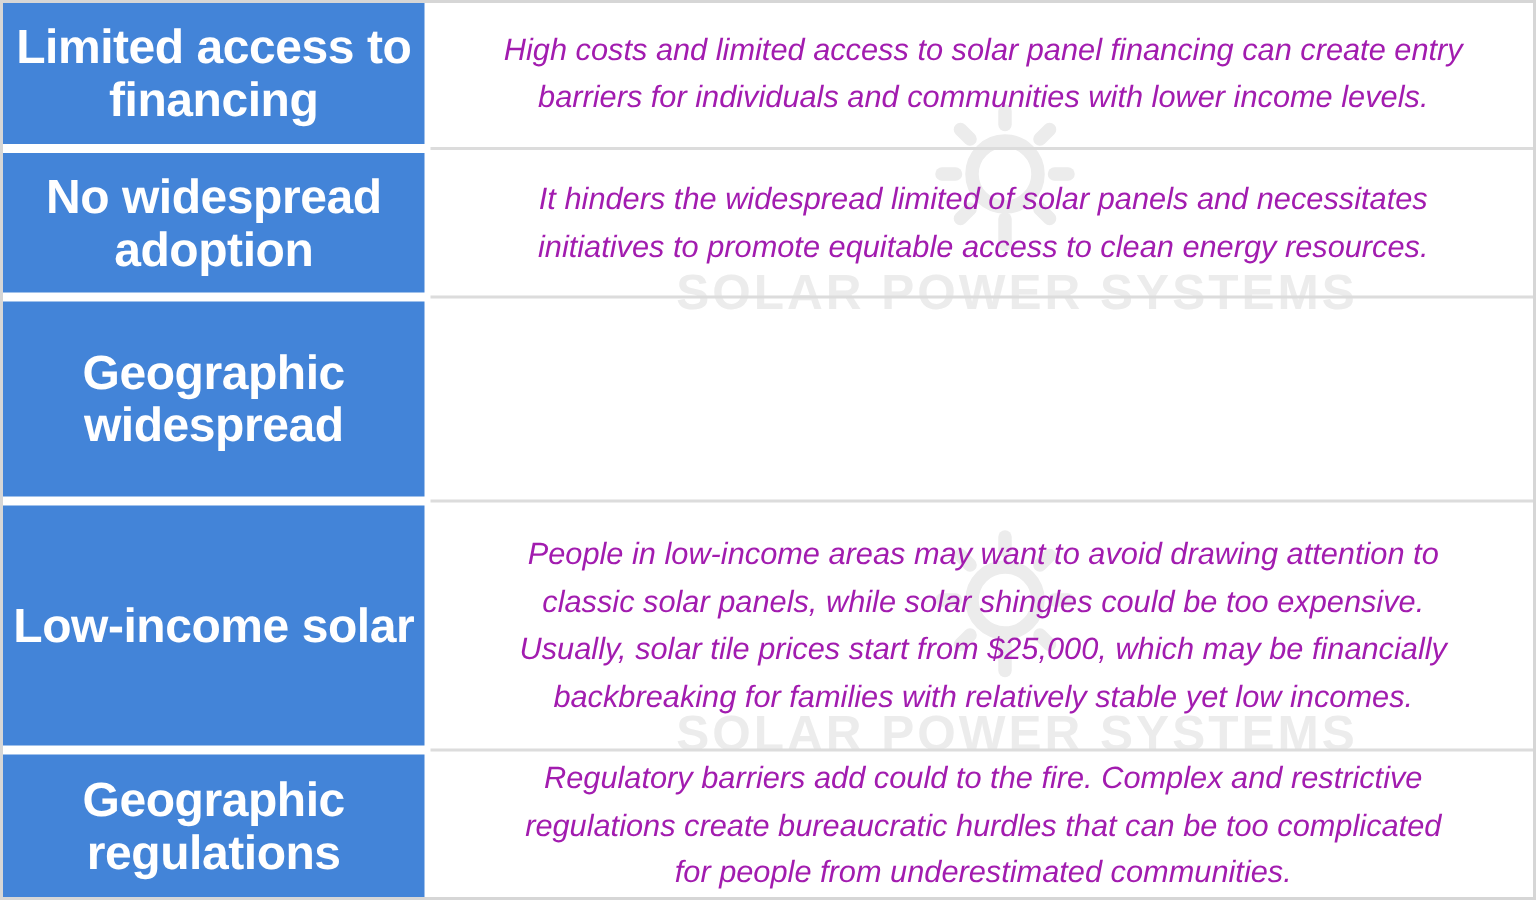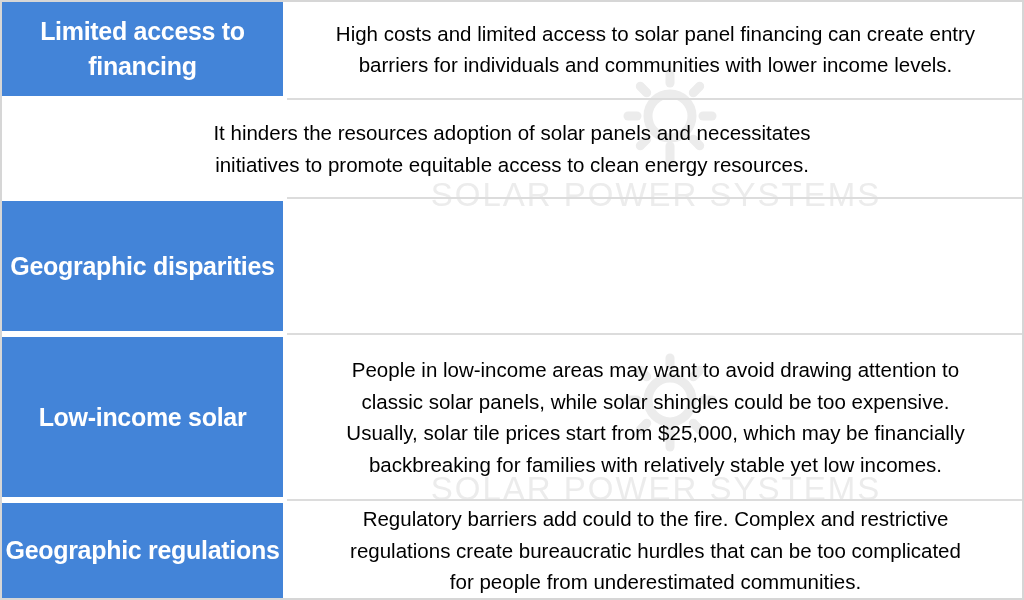--- a/index.html
+++ b/index.html
@@ -8,23 +8,23 @@
     width:1024px; height:600px;
     box-sizing:border-box;
     border:2px solid #d6d6d6;
     background:#ffffff;
     overflow:hidden;
     font-family:"Liberation Sans", sans-serif;
   }
   
   .wm { position:absolute; z-index:0; }
   .wm-text {
-    left:392px; width:524px;
+    left:414px; width:524px;
     text-align:center;
-    font-weight:normal;
+    font-weight:bold;
     font-size:33px;
     letter-spacing:2px;
     color:#ececec;
     white-space:nowrap;
   }
   .wm-text.t1 { top:174px; }
   .wm-text.t2 { top:468px; }
   .wm-sun { left:606px; width:124px; height:124px; }
   .wm-sun.s1 { top:52px; }
   .wm-sun.s2 { top:336px; }
@@ -36,36 +36,37 @@
   .row { display:flex; }
   .r1 { height:94px; } .r2 { height:93px; } .r3 { height:130px; }
   .r4 { height:160px; } .r5 { height:95px; }
   .cell-label {
     width:281px; margin-right:6px;
     background:#4384d8;
     color:#ffffff;
     display:flex; align-items:center; justify-content:center;
     text-align:center;
     font-weight:bold;
-    font-size:25px; line-height:35px;
+    font-size:32px; line-height:35px;
     letter-spacing:-0.3px;
     white-space:pre-line;
     box-sizing:border-box;
     padding:0 2px;
   }
   .cell-desc {
     flex:1;
     background:transparent;
-    color:#000000;
+    color:#a21caf;
     display:flex; align-items:center; justify-content:center;
     text-align:center;
     font-size:20.5px; line-height:31.5px;
     white-space:pre-line;
     box-sizing:border-box;
     padding:0 6px;
+    font-style:italic;
   }
   
   .hline {
     position:absolute; z-index:2;
     left:285px; right:0; height:2px;
     background:#dcdcdc;
   }
   .hline.l1 { top:96px; }
   .hline.l2 { top:195px; }
   .hline.l3 { top:331px; }
@@ -107,25 +108,27 @@
   <div class="wm wm-text t2">SOLAR POWER SYSTEMS</div>
 
   <div class="rows">
     <div class="row r1">
       <div class="cell-label">Limited access to
 financing</div>
       <div class="cell-desc">High costs and limited access to solar panel financing can create entry
 barriers for individuals and communities with lower income levels.</div>
     </div>
     <div class="row r2">
-      <div class="cell-desc">It hinders the resources adoption of solar panels and necessitates
+      <div class="cell-label">No widespread
+adoption</div>
+      <div class="cell-desc">It hinders the widespread limited of solar panels and necessitates
 initiatives to promote equitable access to clean energy resources.</div>
     </div>
     <div class="row r3">
-      <div class="cell-label">Geographic disparities</div>
+      <div class="cell-label">Geographic widespread</div>
     </div>
     <div class="row r4">
       <div class="cell-label">Low-income solar</div>
       <div class="cell-desc">People in low-income areas may want to avoid drawing attention to
 classic solar panels, while solar shingles could be too expensive.
 Usually, solar tile prices start from $25,000, which may be financially
 backbreaking for families with relatively stable yet low incomes.</div>
     </div>
     <div class="row r5">
       <div class="cell-label">Geographic regulations</div>

